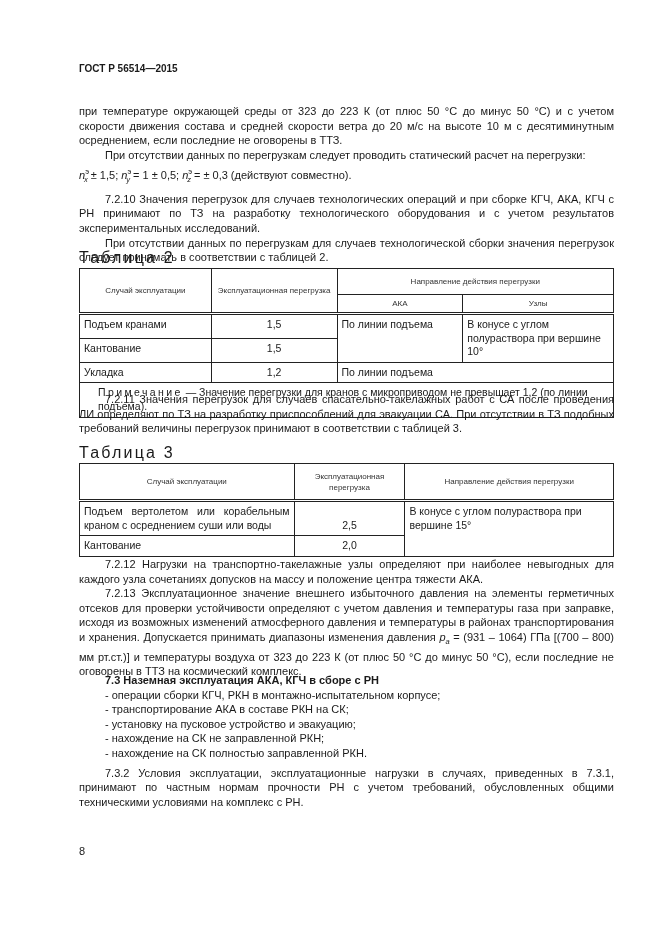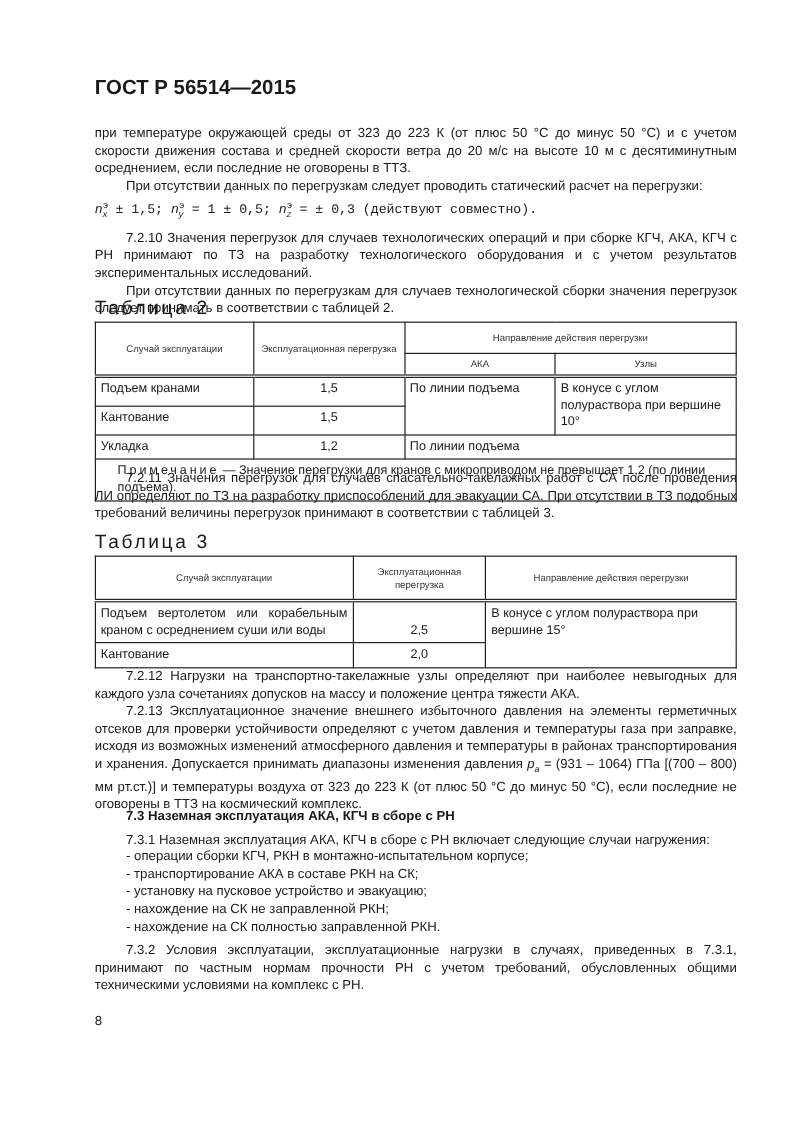--- a/index.html
+++ b/index.html
@@ -1,23 +1,23 @@
 <!DOCTYPE html>
 <html><head>
 <meta charset="utf-8">
 <style>
   html, body { margin: 0; padding: 0; background: #ffffff; }
   body { width: 661px; height: 935px; position: relative; overflow: hidden;
          font-family: "Liberation Sans", sans-serif; color: #1a1a1a; }
   .page { position: absolute; left: 0; top: 0; width: 661px; height: 935px; }
-  .hdr { position: absolute; left: 79px; top: 63px; font-size: 17px; font-weight: bold; }
+  .hdr { position: absolute; left: 79px; top: 63px; font-size: 10px; font-weight: bold; }
   .txt { position: absolute; left: 79px; width: 535px; font-size: 11px; line-height: 14.6px; }
   .txt p { margin: 0; text-align: justify; }
   .ind { text-indent: 26px; }
-  .formula { text-align: right; font-family: Liberation Mono, monospace; }
+  .formula { text-align: right; }
   .formula sub, .formula sup { font-size: 7.5px; }
   .tcap { position: absolute; left: 79px; font-size: 16px; letter-spacing: 2.2px; }
   table { position: absolute; border-collapse: collapse; font-size: 10.5px; }
   td { border: 1px solid #222; padding: 3px 4px; vertical-align: top; line-height: 13.6px; }
   .th { font-size: 8px; text-align: center; vertical-align: middle; color: #333; line-height: 11px; }
   .dbl { border-bottom: 3px double #222 !important; }
   .c { text-align: center; }
   .sp { letter-spacing: 2.4px; }
   .sec { font-weight: bold; text-indent: 26px; font-size: 11px; }
   .pgn { position: absolute; left: 79px; top: 845px; font-size: 11px; }
@@ -109,21 +109,20 @@
   </tbody>
     </table>
 
   <div class="txt" style="top:557px;">
     <p class="ind">7.2.12 Нагрузки на транспортно-такелажные узлы определяют при наиболее невыгодных для каждого узла сочетаниях допусков на массу и положение центра тяжести АКА.</p>
     <p class="ind"><span>7.2.13 Эксплуатационное значение внешнего избыточного давления на элементы герметичных отсеков для проверки устойчивости определяют с учетом давления и температуры газа при заправке, исходя из возможных изменений атмосферного давления и температуры в районах транспортирования и хранения. Допускается принимать диапазоны изменения давления </span><i>p</i><sub style="font-style:italic;font-size:7.5px;">a</sub><span> = (931 – 1064) ГПа [(700 – 800) мм рт.ст.)] и температуры воздуха от 323 до 223 К (от плюс 50 °С до минус 50 °С), если последние не оговорены в ТТЗ на космический комплекс.</span></p>
   </div>
 
   <div class="txt" style="top:673px;">
     <p class="sec">7.3 Наземная эксплуатация АКА, КГЧ в сборе с РН</p>
-    <p class="ind" style="margin-top:5px;">7.3.1 Наземная эксплуатация АКА, КГЧ в сборе с РН включает следующие случаи нагружения:</p>
     <p class="ind">- операции сборки КГЧ, РКН в монтажно-испытательном корпусе;</p>
     <p class="ind">- транспортирование АКА в составе РКН на СК;</p>
     <p class="ind">- установку на пусковое устройство и эвакуацию;</p>
     <p class="ind">- нахождение на СК не заправленной РКН;</p>
     <p class="ind">- нахождение на СК полностью заправленной РКН.</p>
     <p class="ind" style="margin-top:5px;">7.3.2 Условия эксплуатации, эксплуатационные нагрузки в случаях, приведенных в 7.3.1, принимают по частным нормам прочности РН с учетом требований, обусловленных общими техническими условиями на комплекс с РН.</p>
   </div>
 
   <div class="pgn">8</div>
 </div>

